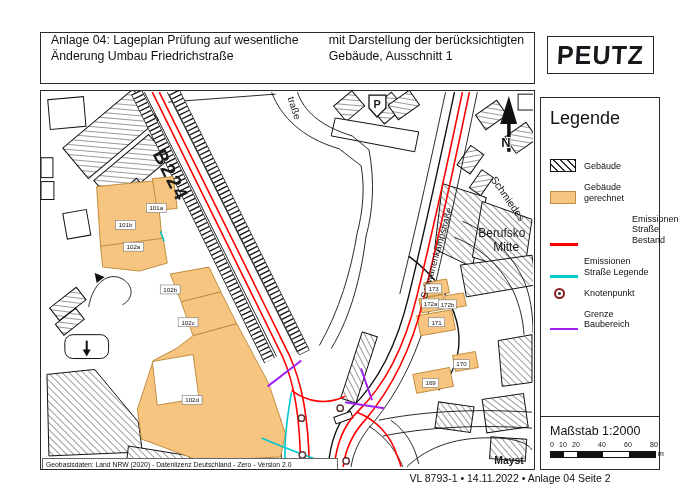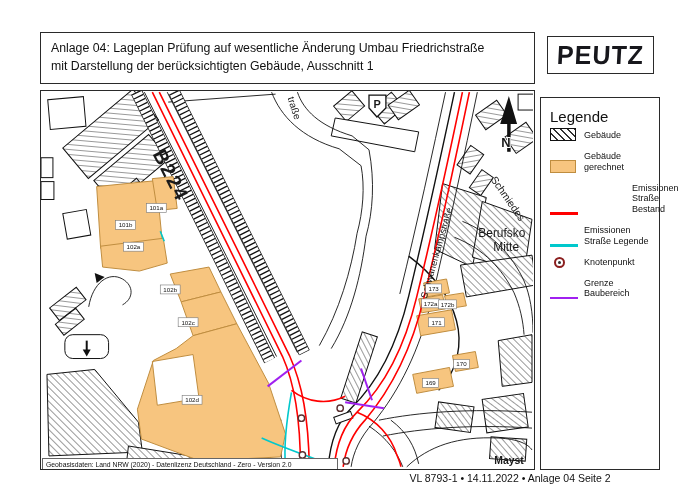--- a/index.html
+++ b/index.html
@@ -1,37 +1,37 @@
 <!DOCTYPE html>
 <html style="--building-calculated: #f7c57f; --building-calculated-border: #bf8d3f; --emission-bestand: #ff0000; --emission-prognose: #00c8cc; --grenze-baubereich: #a020f0; --knotenpunkt: #8b1e1e;"><head>
 <meta charset="utf-8">
 <style>
   html,body{margin:0;padding:0;background:#fff;}
   body{width:700px;height:495px;font-family:"Liberation Sans",sans-serif;color:#111;}
   .sheet{position:relative;width:700px;height:495px;background:#fff;overflow:hidden;}
 
   .title-box{position:absolute;left:40px;top:32px;width:495px;height:52px;border:1.5px solid #2a2a2a;
-    box-sizing:border-box;display:flex;flex-direction:column;justify-content:center;padding-left:10px;gap:2px;}
+    box-sizing:border-box;display:flex;flex-direction:row;justify-content:center;padding-left:10px;gap:2px;}
   .title-box div{font-size:12.3px;line-height:1.3;}
 
   .logo-box{position:absolute;left:547px;top:36px;width:107px;height:38px;border:1.5px solid #2a2a2a;
     box-sizing:border-box;display:flex;align-items:center;justify-content:center;}
   .logo-text{font-weight:800;font-size:25px;letter-spacing:1px;color:#17171c;transform:skewX(-3deg) scaleY(1.05);}
 
   .map-box{position:absolute;left:40px;top:90px;width:495px;height:380px;border:1.5px solid #2a2a2a;
     box-sizing:border-box;overflow:hidden;background:#fff;}
   .map-box svg{display:block;}
 
   .attribution{position:absolute;left:1px;top:367px;width:296px;height:12px;background:#fff;border:1px solid #666;
     font-size:6.8px;line-height:11px;padding-left:3px;box-sizing:border-box;white-space:nowrap;overflow:hidden;}
 
   .sidebar{position:absolute;left:540px;top:97px;width:120px;height:373px;border:1.5px solid #2a2a2a;
     box-sizing:border-box;display:flex;flex-direction:column;}
   .legend{flex:1;padding:10px 8px 0 9px;}
-  .legend-title{font-size:15px;margin-bottom:3px;}
+  .legend-title{font-size:18px;margin-bottom:30px;}
   .legend-row{display:flex;align-items:flex-end;margin-bottom:10px;}
   .swatch-cell{width:34px;flex:0 0 34px;display:flex;align-items:center;}
   .legend-label{font-size:9px;line-height:1.2;}
   .sw-hatch{width:26px;height:13px;border:1.2px solid #111;box-sizing:border-box;
     background:repeating-linear-gradient(45deg,#fff 0 4px,#333 4px 5px);}
   .sw-orange{width:26px;height:13px;border:1.2px solid var(--building-calculated-border);box-sizing:border-box;
     background:var(--building-calculated);}
   .sw-redline{width:28px;height:3px;background:var(--emission-bestand);}
   .sw-cyanline{width:28px;height:2.5px;background:var(--emission-prognose);}
   .sw-purpleline{width:28px;height:2.5px;background:var(--grenze-baubereich);}
@@ -328,17 +328,38 @@
         <div class="legend-label">Knotenpunkt</div>
       </div>
       <div class="legend-row">
         <div class="swatch-cell">
             <div class="sw-purpleline"></div>
           </div>
         <div class="legend-label">Grenze Baubereich</div>
       </div>
     </div>
 
+    <div class="scale-section">
+      <div class="scale-label">Maßstab 1:2000</div>
+      <div class="scalebar-wrap">
+        <div class="scale-ticks">
+          <span style="left:2px;">0</span>
+          <span style="left:13px;">10</span>
+          <span style="left:26px;">20</span>
+          <span style="left:52px;">40</span>
+          <span style="left:78px;">60</span>
+          <span style="left:104px;">80</span>
+        </div>
+        <div class="scale-bar">
+          <div class="seg b" style="width:13px;"></div>
+          <div class="seg w" style="width:13px;"></div>
+          <div class="seg b" style="width:26px;"></div>
+          <div class="seg w" style="width:26px;"></div>
+          <div class="seg b" style="width:26px;"></div>
+        </div>
+        <div class="scale-unit">m</div>
+      </div>
+    </div>
   </div>
 
   <div class="footer-line">VL 8793-1 • 14.11.2022 • Anlage 04 Seite 2</div>
 
 </div>
 
 </body></html>

